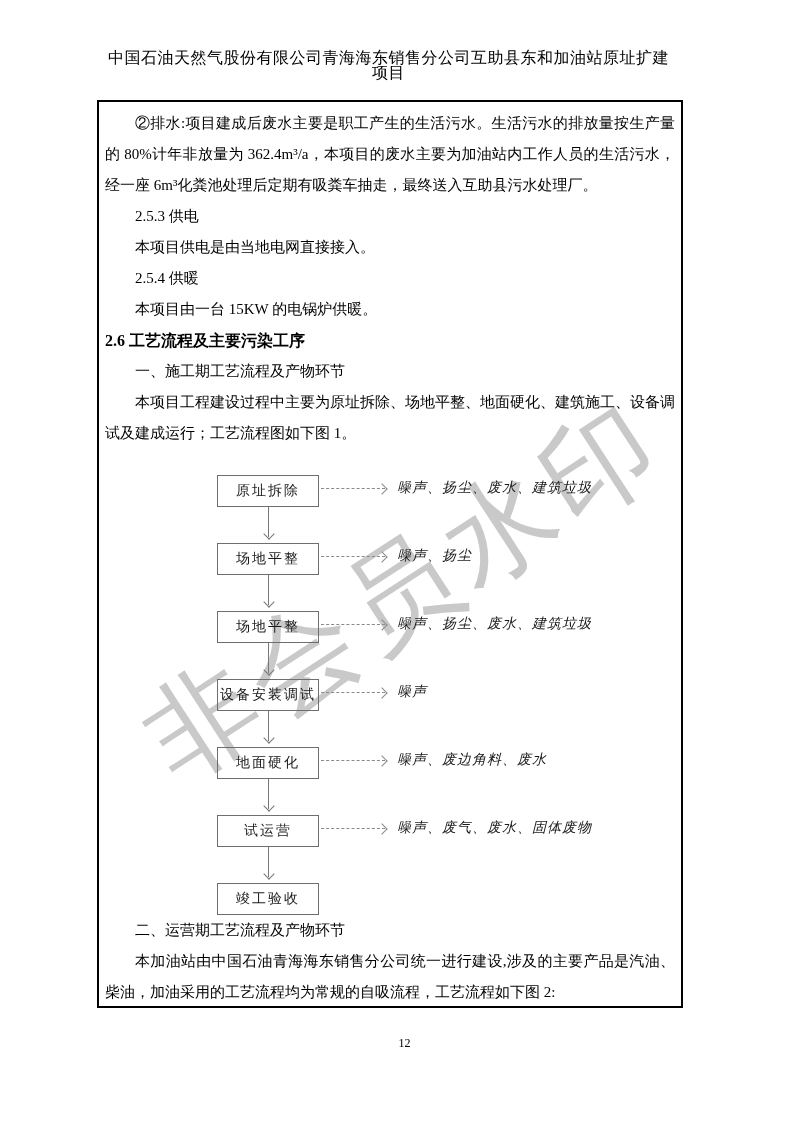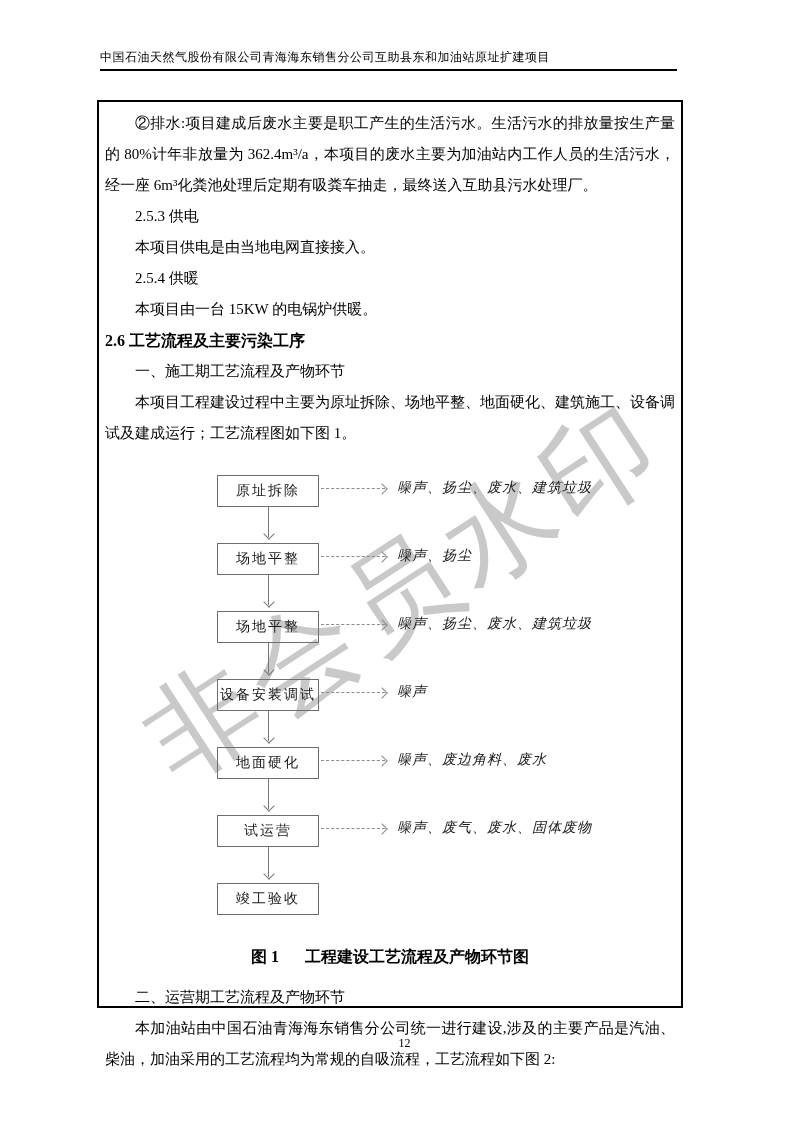--- a/index.html
+++ b/index.html
@@ -7,23 +7,23 @@
     position:relative;
     width:793px; height:1122px;
     background:#ffffff;
     font-family:"Liberation Serif","DejaVu Serif",serif;
     color:#000;
     overflow:hidden;
   }
   
   .header {
     position:absolute; left:100px; top:50px; width:577px;
-    font-size:12px; line-height:15px;
+    text-align:center; font-size:16px; line-height:15px;
     letter-spacing:0.5px;
-    padding-bottom:4px; border-bottom:2px solid #000;
+    padding-bottom:20px; border-bottom:2px solid #000;
     z-index:2;
   }
   
   .watermark {
     position:absolute; left:110px; top:520px; width:580px;
     text-align:center; font-size:110px; letter-spacing:8px;
     color:#c9c9c9; white-space:nowrap;
     transform:rotate(-33deg);
     z-index:1; user-select:none;
   }
@@ -167,23 +167,20 @@
       <div class="flow-vline">
           <span class="chev-down"></span>
         </div>
 
       <div class="flow-row">
         <div class="flow-box">竣工验收</div>
       </div>
 
     </div>
 
-    <div class="caption">
-      <span>图 1</span><span class="fig-title">工程建设工艺流程及产物环节图</span>
-    </div>
 
     <p class="para">二、运营期工艺流程及产物环节</p>
     <p class="para">本加油站由中国石油青海海东销售分公司统一进行建设,涉及的主要产品是汽油、柴油，加油采用的工艺流程均为常规的自吸流程，工艺流程如下图 2:</p>
 
   </div>
 
   <div class="page-number">12</div>
 
 </div>
 

